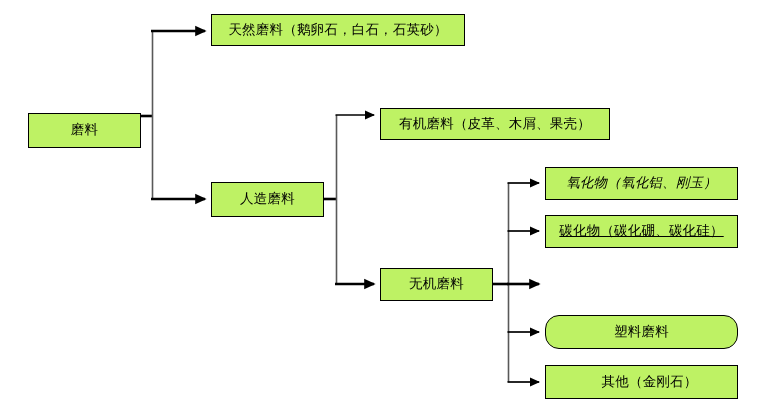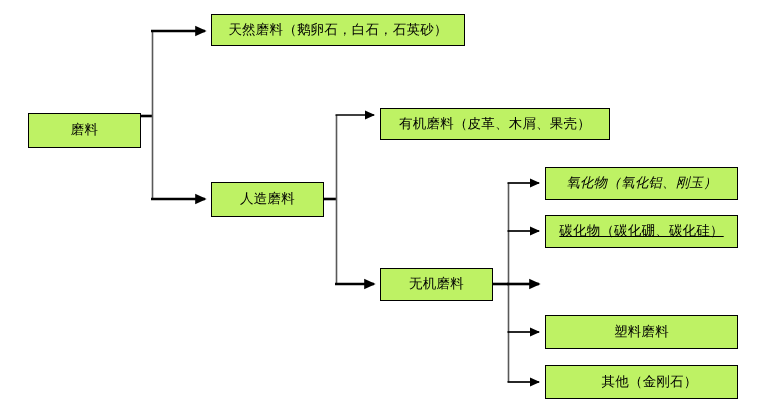--- a/index.html
+++ b/index.html
@@ -113,21 +113,21 @@
 
   <div class="node" style="left:545px; top:167px; width:193px; height:33px;font-style:italic;">
     <span class="node-label">氧化物（氧化铝、刚玉）</span>
   </div>
 
   <div class="node" style="left:545px; top:215px; width:193px; height:33px;text-decoration:underline;">
     <span class="node-label">碳化物（碳化硼、碳化硅）</span>
   </div>
 
 
-  <div class="node" style="left:545px; top:315px; width:193px; height:34px;">
+  <div class="node" style="left:545px; top:315px; width:193px; height:34px;border-radius:14px;">
     <span class="node-label">塑料磨料</span>
   </div>
 
   <div class="node" style="left:545px; top:365px; width:193px; height:34px;padding-left:16px;">
     <span class="node-label">其他（金刚石）</span>
   </div>
 
 </div>
 
 </body></html>

